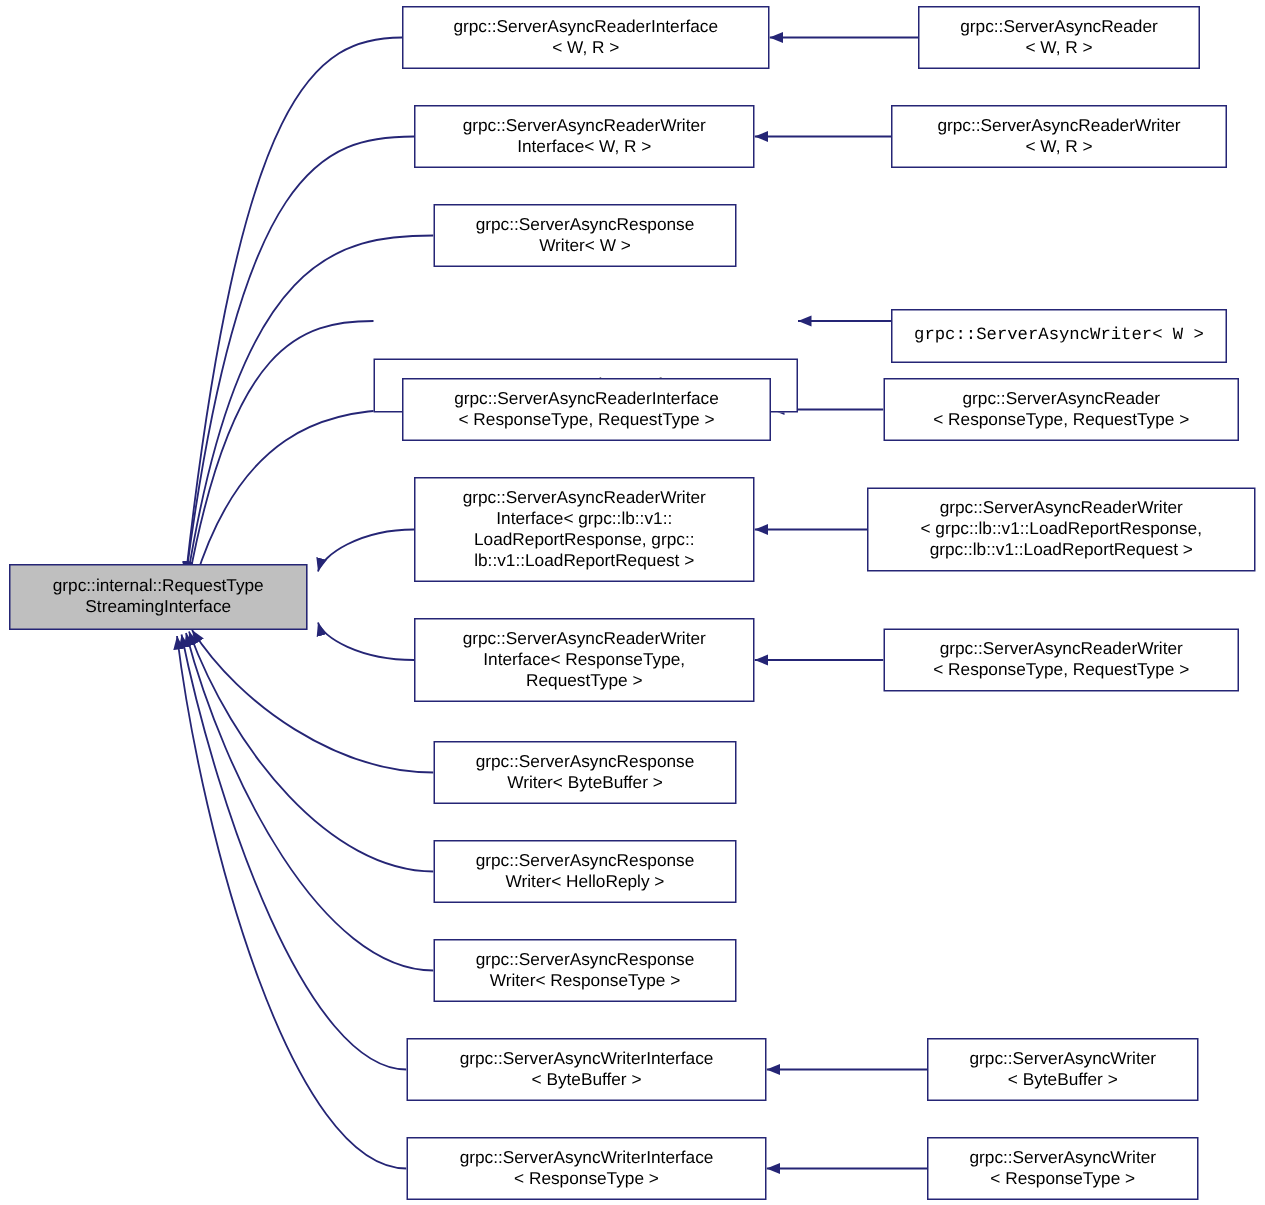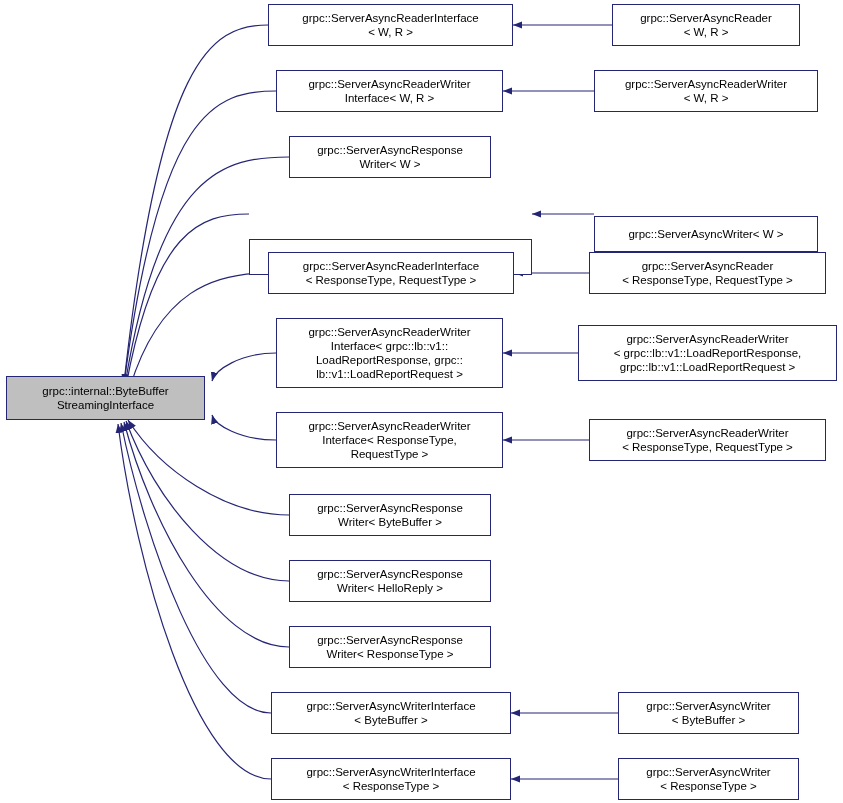--- a/index.html
+++ b/index.html
@@ -78,21 +78,21 @@
       <path d="M594,214 L532,214" marker-end="url(#arrow-left)"></path>
       <path d="M589,273 L514,273" marker-end="url(#arrow-left)"></path>
       <path d="M578,353 L503,353" marker-end="url(#arrow-left)"></path>
       <path d="M589,440 L503,440" marker-end="url(#arrow-left)"></path>
       <path d="M618,713 L511,713" marker-end="url(#arrow-left)"></path>
       <path d="M618,779 L511,779" marker-end="url(#arrow-left)"></path>
     </g>
   </svg>
 
   <div class="node root" style="left:6px;top:376px;width:199px;height:44px;">
-    <span>grpc::internal::ByteBuffer
+    <span>grpc::internal::RequestType
 StreamingInterface</span>
   </div>
 
   <div class="node" style="left:268px;top:4px;width:245px;height:42px;">
     <span>grpc::ServerAsyncReaderInterface
 &lt; W, R &gt;</span>
   </div>
   <div class="node" style="left:276px;top:70px;width:227px;height:42px;">
     <span>grpc::ServerAsyncReaderWriter
 Interface&lt; W, R &gt;</span>
@@ -141,21 +141,21 @@
   </div>
 
   <div class="node" style="left:612px;top:4px;width:188px;height:42px;">
     <span>grpc::ServerAsyncReader
 &lt; W, R &gt;</span>
   </div>
   <div class="node" style="left:594px;top:70px;width:224px;height:42px;">
     <span>grpc::ServerAsyncReaderWriter
 &lt; W, R &gt;</span>
   </div>
-  <div class="node" style="left:594px;top:216px;width:224px;height:20px;">
+  <div class="node" style="left:594px;top:206px;width:224px;height:20px;font-family:Liberation Mono, monospace;">
     <span>grpc::ServerAsyncWriter&lt; W &gt;</span>
   </div>
   <div class="node" style="left:589px;top:252px;width:237px;height:42px;">
     <span>grpc::ServerAsyncReader
 &lt; ResponseType, RequestType &gt;</span>
   </div>
   <div class="node" style="left:578px;top:325px;width:259px;height:56px;">
     <span>grpc::ServerAsyncReaderWriter
 &lt; grpc::lb::v1::LoadReportResponse,
 grpc::lb::v1::LoadReportRequest &gt;</span>

